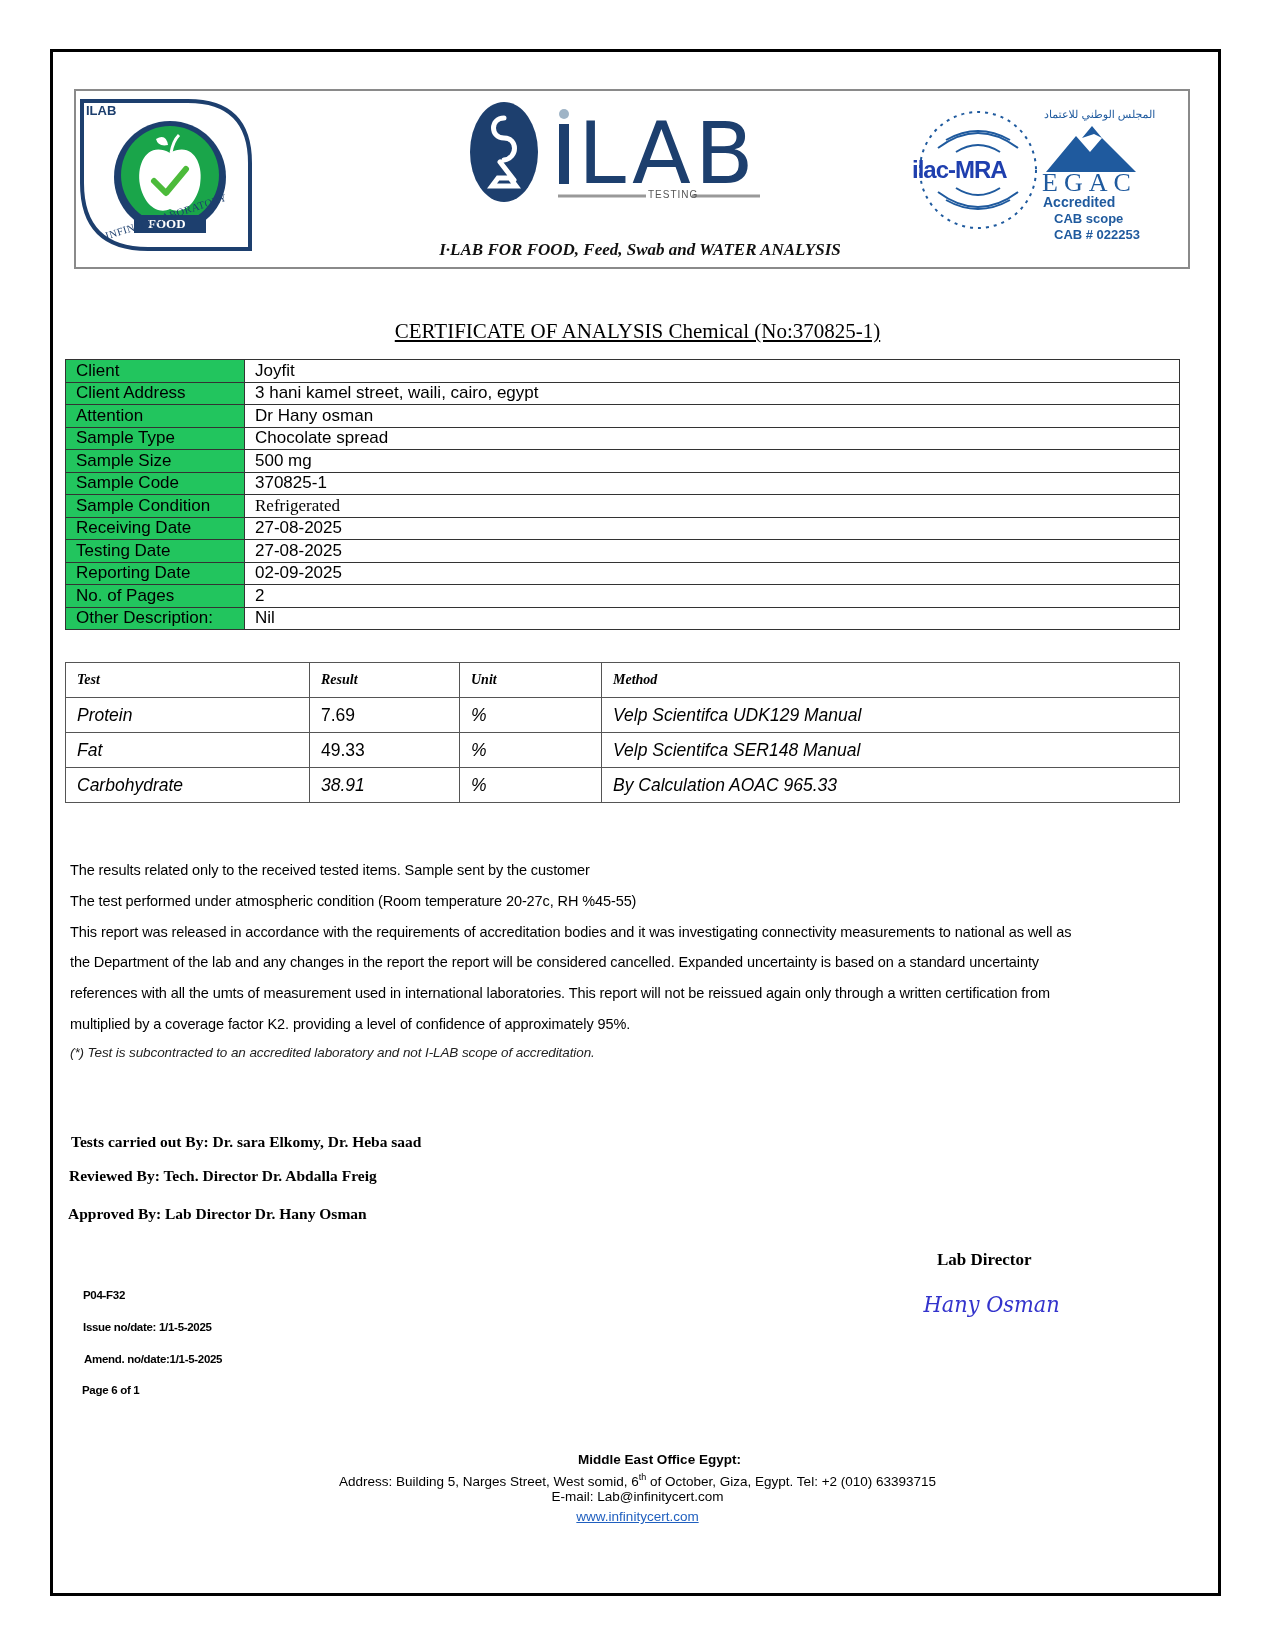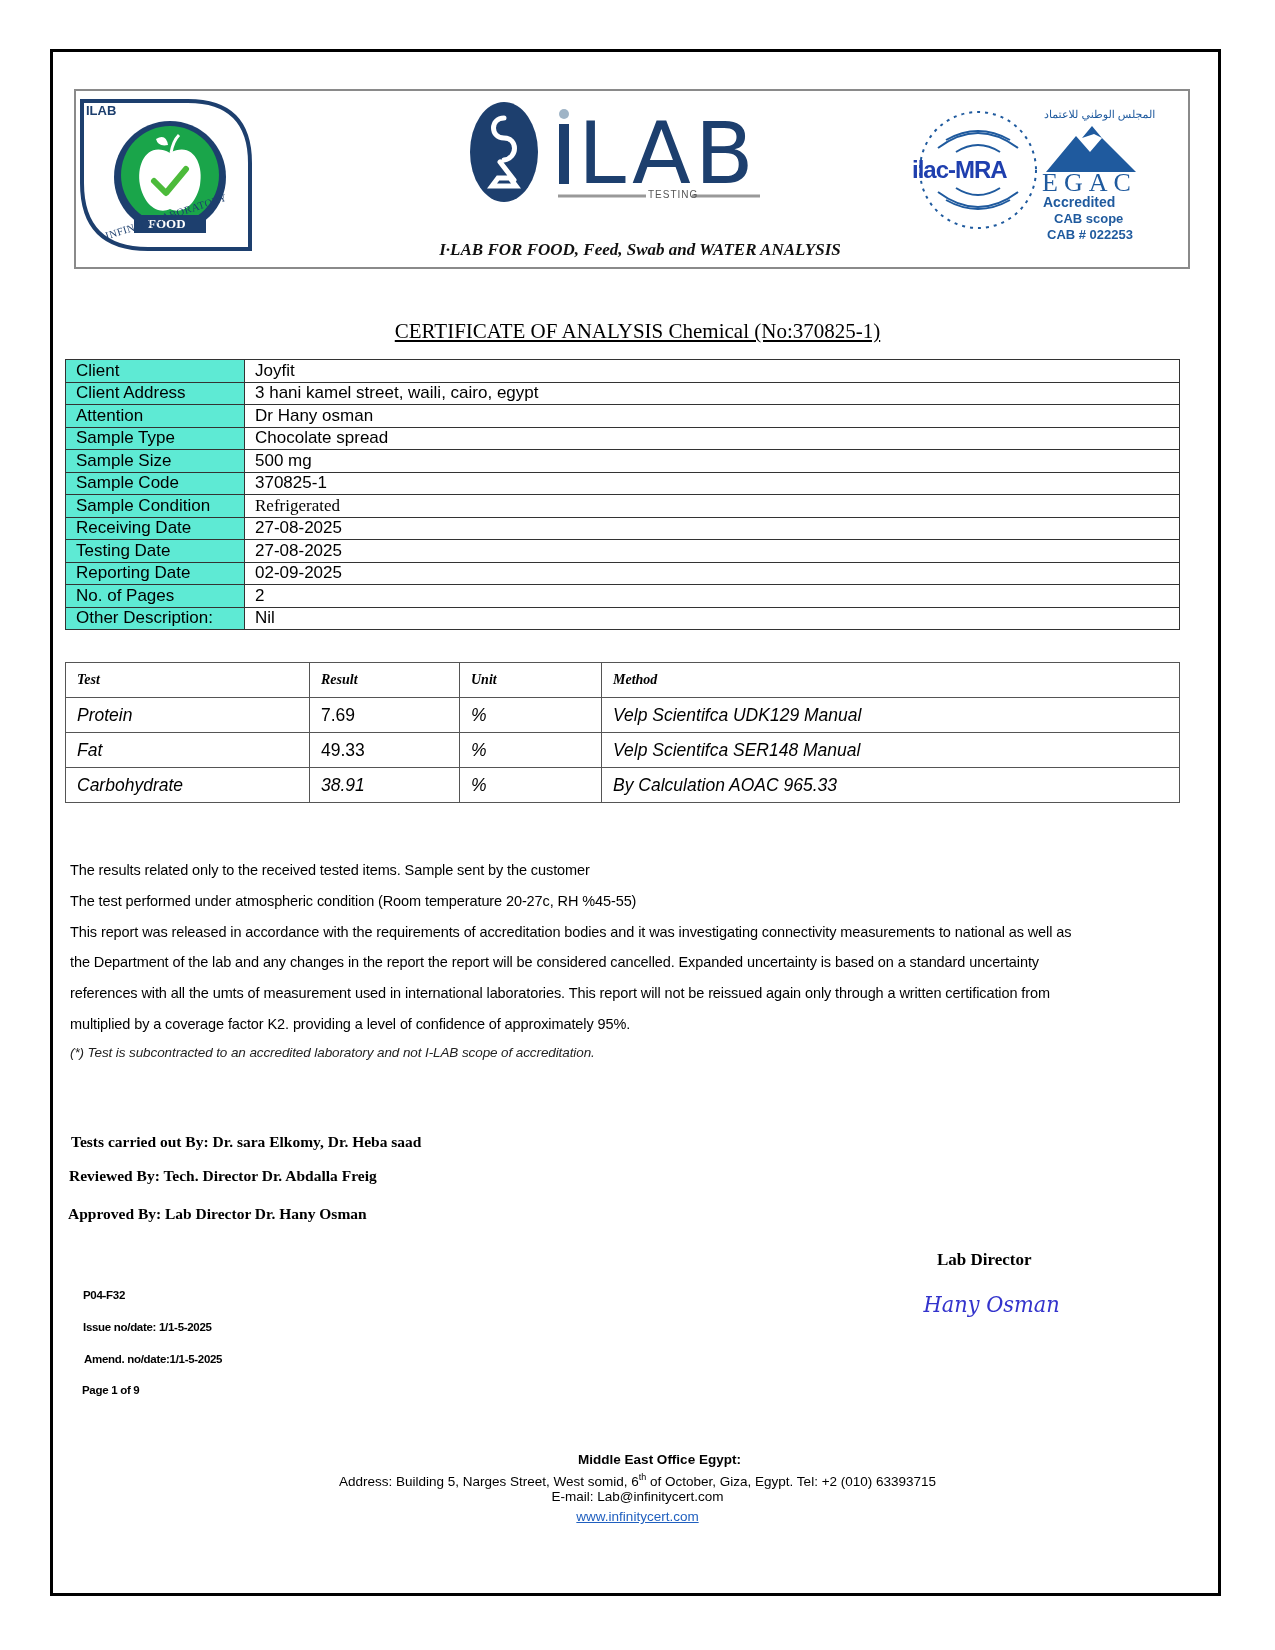--- a/index.html
+++ b/index.html
@@ -14,21 +14,21 @@
   .ilab-logo { left: 470px; top: 100px; width: 290px; height: 110px; }
   .tagline { left: 300px; top: 240px; width: 680px; text-align: center; font-family: "Liberation Serif", serif; font-style: italic; font-weight: bold; font-size: 17px; color: #111; }
   .ilac { left: 876px; top: 108px; width: 124px; height: 124px; margin-left: 40px; }
   .egac { left: 1030px; top: 108px; width: 140px; height: 130px; }
 
   .cert-title { left: 0; width: 1275px; top: 319px; text-align: center; font-family: "Liberation Serif", serif; font-size: 21px; }
   .cert-title span { text-decoration: underline; }
 
   table.info { position: absolute; left: 65px; top: 359px; width: 1115px; border-collapse: collapse; font-size: 17px; }
   table.info td { border: 1.5px solid #333; padding: 0 0 0 10px; height: 21.5px; line-height: 20px; }
-  table.info td.lbl { width: 168px; background: #5eead4; }
+  table.info td.lbl { width: 168px; background: #22c55e; }
   table.info td.serif { font-family: "Liberation Serif", serif; }
 
   table.results { position: absolute; left: 65px; top: 662px; width: 1115px; border-collapse: collapse; font-style: italic; font-size: 17.5px; }
   table.results td, table.results th { border: 1.5px solid #555; padding: 0 0 0 11px; height: 34px; text-align: left; }
   table.results th { font-family: "Liberation Serif", serif; font-weight: bold; font-size: 14px; }
   table.results .c1 { width: 232px; } table.results .c2 { width: 138px; } table.results .c3 { width: 130px; }
 
   .notes { left: 70px; top: 855px; width: 1110px; font-size: 14.5px; line-height: 30.8px; letter-spacing: -0.1px; }
   .notes p { margin: 0; }
   .notes p.sub { font-style: italic; font-size: 13.5px; line-height: 26px; color: #222; }
@@ -97,21 +97,21 @@
 
 <div class="abs egac">
   <span class="abs" style="left:14px;top:0px;font-size:11px;color:#1f5a9e;">المجلس الوطني للاعتماد</span>
   <svg width="90" height="50" viewBox="0 0 90 50" class="abs" style="left:16px;top:16px;">
     <path d="M0 48 L30 12 L44 28 L56 14 L90 48 Z" fill="#1f5a9e"></path>
     <path d="M36 14 L46 2 L56 14 L48 10 Z" fill="#1f5a9e"></path>
   </svg>
   <span class="abs" style="left:12px;top:60px;font-family:'Liberation Serif',serif;font-size:26px;color:#1f5a9e;letter-spacing:6px;">EGAC</span>
   <span class="abs" style="left:13px;top:86px;font-weight:bold;font-size:14px;color:#1f5a9e;">Accredited</span>
   <span class="abs" style="left:24px;top:103px;font-weight:bold;font-size:13px;color:#1f5a9e;">CAB scope</span>
-  <span class="abs" style="left:17px;top:119px;font-weight:bold;font-size:13px;color:#1f5a9e;">CAB # 022253</span>
+  <span class="abs" style="left:24px;top:119px;font-weight:bold;font-size:13px;color:#1f5a9e;">CAB # 022253</span>
 </div>
 
 <div class="abs cert-title"><span>CERTIFICATE OF ANALYSIS Chemical (No:370825-1)</span></div>
 
 <table class="info">
   <tbody>
     <tr>
         <td class="lbl">Client</td>
         <td>Joyfit</td>
       </tr>
@@ -206,20 +206,20 @@
 <div class="abs sig-line" style="left:71px;top:1133px;">Tests carried out By: Dr. sara Elkomy, Dr. Heba saad</div>
 <div class="abs sig-line" style="left:69px;top:1167px;">Reviewed By: Tech. Director Dr. Abdalla Freig</div>
 <div class="abs sig-line" style="left:68px;top:1205px;">Approved By: Lab Director Dr. Hany Osman</div>
 
 <div class="abs lab-director">Lab Director</div>
 <div class="abs signature">Hany Osman</div>
 
 <div class="abs formline" style="left:83px;top:1289px;">P04-F32</div>
 <div class="abs formline" style="left:83px;top:1321px;">Issue no/date: 1/1-5-2025</div>
 <div class="abs formline" style="left:84px;top:1353px;">Amend. no/date:1/1-5-2025</div>
-<div class="abs formline" style="left:82px;top:1384px;">Page 1 of 9</div>
+<div class="abs formline" style="left:82px;top:1384px;">Page 6 of 1</div>
 
 <div class="abs footer" style="top:1452px;"><span class="head">Middle East Office Egypt:</span></div>
 <div class="abs footer" style="top:1472px;">
   <span>Address: Building 5, Narges Street, West somid, 6</span><sup style="font-size:9px;">th</sup><span> of October, Giza, Egypt. Tel: +2 (010) 63393715</span>
 </div>
 <div class="abs footer" style="top:1489px;">E-mail:  Lab@infinitycert.com</div>
 <div class="abs footer" style="top:1509px;"><a>www.infinitycert.com</a></div>
 
 </body></html>

